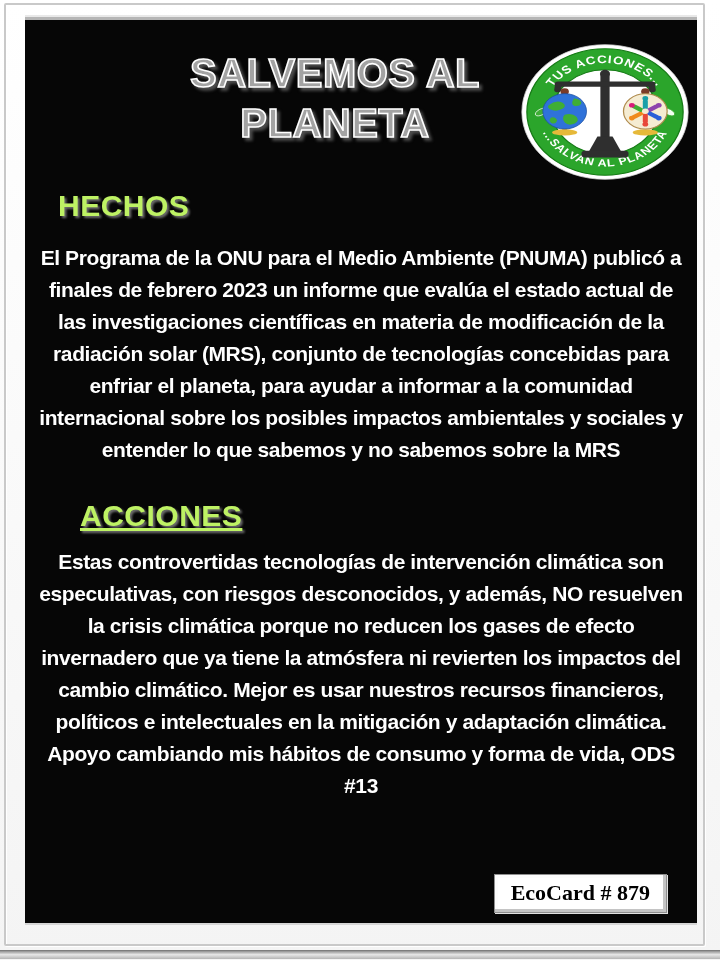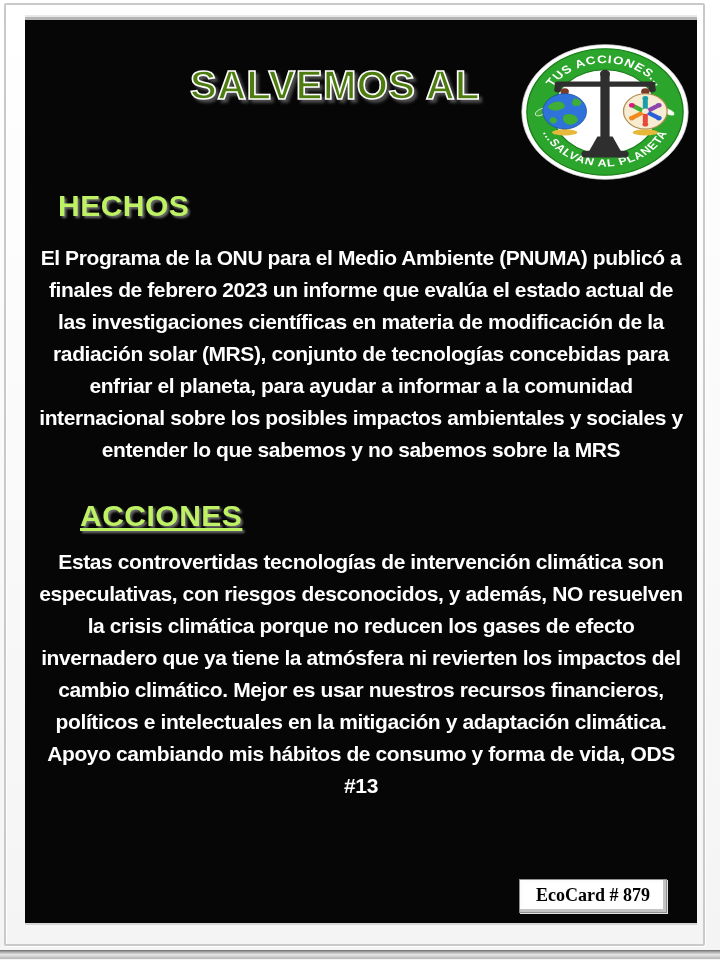--- a/index.html
+++ b/index.html
@@ -38,28 +38,28 @@
   .card {
     position: absolute;
     left: 25px; top: 20px;
     width: 672px; height: 903px;
     background: #060606;
     box-shadow: 0 -3px 0 0 #b5b5b5, 0 -5px 0 0 #e8e8e8, 0 2px 0 0 #d6d6d6;
   }
   .header { position: relative; height: 160px; }
   .title {
     position: absolute;
-    left: 75px; top: 40px;
+    left: 75px; top: 28px;
     width: 470px;
     text-align: center;
     font-size: 40px;
     font-weight: bold;
     letter-spacing: 0.5px;
     line-height: 50px;
-    color: #4d7c0f;
+    color: #a3a3a3;
     -webkit-text-stroke: 1.6px #ffffff;
     filter: drop-shadow(3px 3px 1.5px #4d4d4d);
   }
   .logo {
     position: absolute;
     top: 24px; right: 8px;
     width: 168px; height: 136px;
   }
   .section-heading {
     margin: 8px 0 0 33px;
@@ -84,21 +84,21 @@
   .body-text.acciones { margin-top: 12px; }
   .ecocard-badge {
     position: absolute;
     right: 30px; bottom: 10px;
     background: #ffffff;
     border: 1px solid #8f8f8f;
     box-shadow: inset -3px -3px 0 #c4c4c4, inset 3px 3px 0 #fcfcfc, 1px 1px 0 #e2e2e2;
     padding: 5px 16px 6px;
     font-family: "Liberation Serif", serif;
     font-weight: bold;
-    font-size: 18px;
+    font-size: 22px;
     color: #000000;
     white-space: nowrap;
   }
   .ring-text {
     font-family: "Liberation Sans", sans-serif;
     font-weight: bold;
     fill: #ffffff;
     letter-spacing: 1px;
   }
 </style>
@@ -106,20 +106,21 @@
 <body>
 
 <div class="page">
   <div class="frame-line"></div>
 
   <div class="card">
 
     <div class="header">
       <div class="title">
         <div>SALVEMOS AL</div>
+        <div>PLANETA</div>
       </div>
 
       <svg class="logo" viewBox="0 0 200 200" preserveAspectRatio="none">
 
         <circle cx="100" cy="100" r="99" fill="#ffffff" stroke="#d2d2d2" stroke-width="1"></circle>
         <circle cx="100" cy="100" r="93" fill="#2ba52b" stroke="#157a15" stroke-width="1.5"></circle>
         <circle cx="100" cy="100" r="62" fill="#ffffff" stroke="#157a15" stroke-width="1.5"></circle>
 
         <defs>
           <path id="arcTop" d="M 28,100 A 72,72 0 0 1 172,100"></path>

